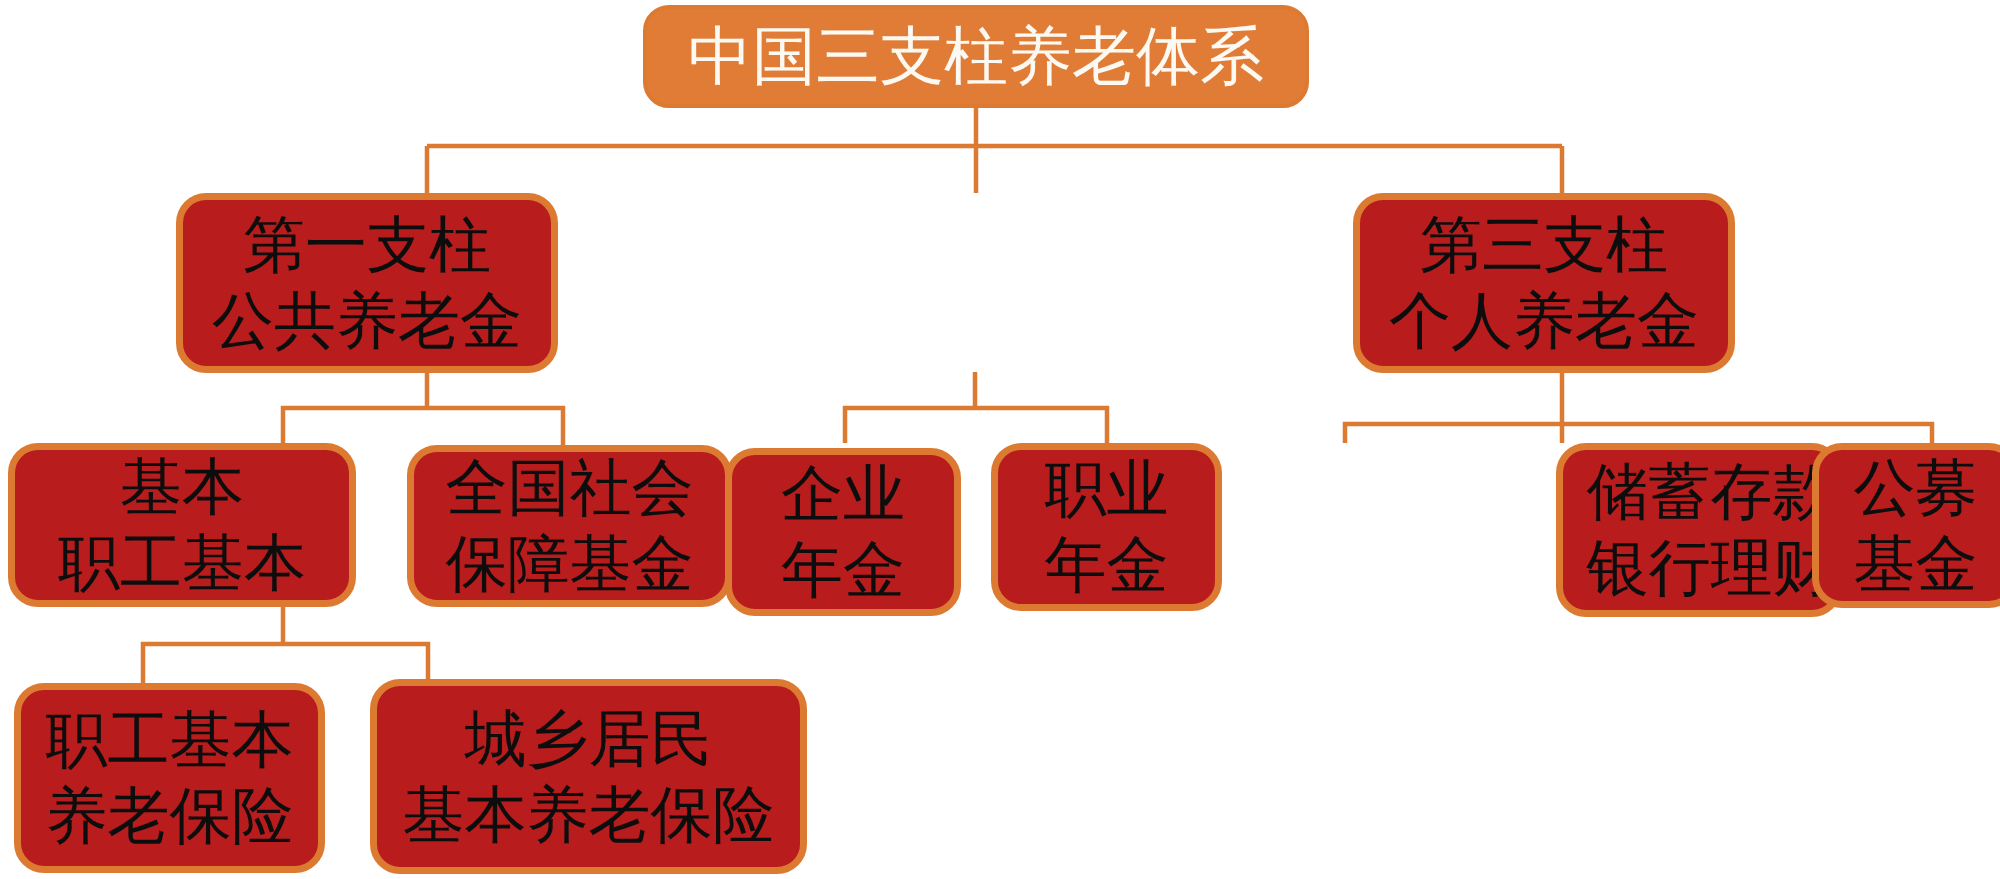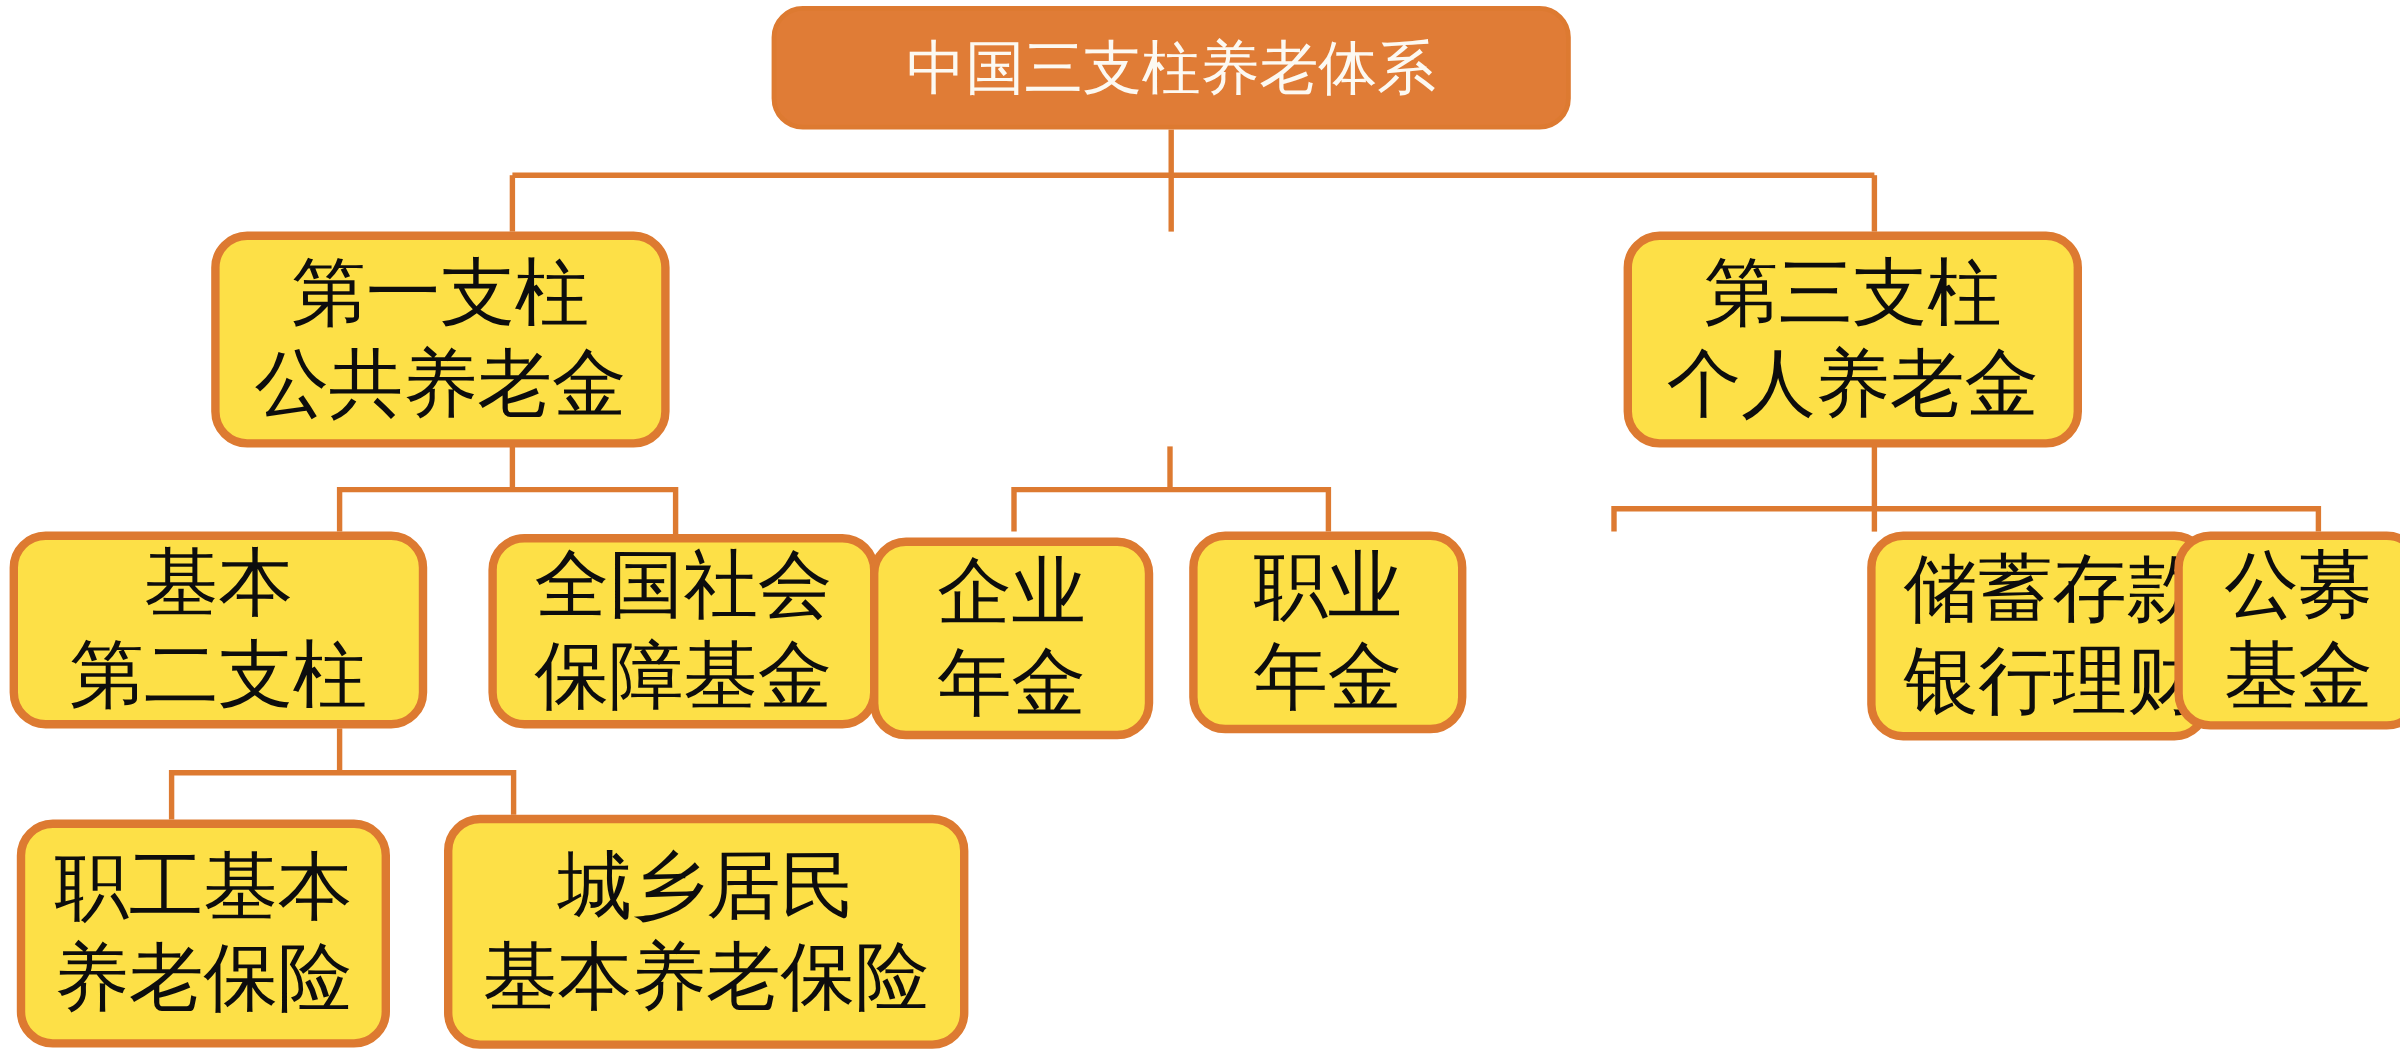--- a/index.html
+++ b/index.html
@@ -23,37 +23,37 @@
     height: 879px;
   }
   .connectors path {
     stroke: #DD7A31;
     stroke-width: 4.5;
     fill: none;
   }
   .node {
     position: absolute;
     box-sizing: border-box;
-    background: #fde047;
+    background: #b91c1c;
     border: 7px solid #DD7A31;
     border-radius: 30px;
     display: flex;
     align-items: center;
     justify-content: center;
     text-align: center;
     white-space: pre-line;
     color: #0d0d0d;
     font-size: 62px;
     line-height: 76px;
   }
   .node--root {
     background: #E07C36;
     border-color: #DD7A31;
     color: #FCF9F2;
-    font-size: 49px;
+    font-size: 64px;
     line-height: 70px;
     border-radius: 26px;
     border-width: 4px;
   }
   .node--tall {
     line-height: 74px;
   }
 
   
   #n-root       { left: 643px;  top: 5px;   width: 666px; height: 103px; }
@@ -108,21 +108,21 @@
   <div class="node node--root" id="n-root">中国三支柱养老体系</div>
 
   <div class="node" id="n-p1">第一支柱
 公共养老金</div>
 
 
   <div class="node" id="n-p3">第三支柱
 个人养老金</div>
 
   <div class="node" id="n-basic">基本
-第二支柱</div>
+职工基本</div>
 
   <div class="node" id="n-nssf">全国社会
 保障基金</div>
 
   <div class="node" id="n-qiye">企业
 年金</div>
 
   <div class="node" id="n-zhiye">职业
 年金</div>
 

